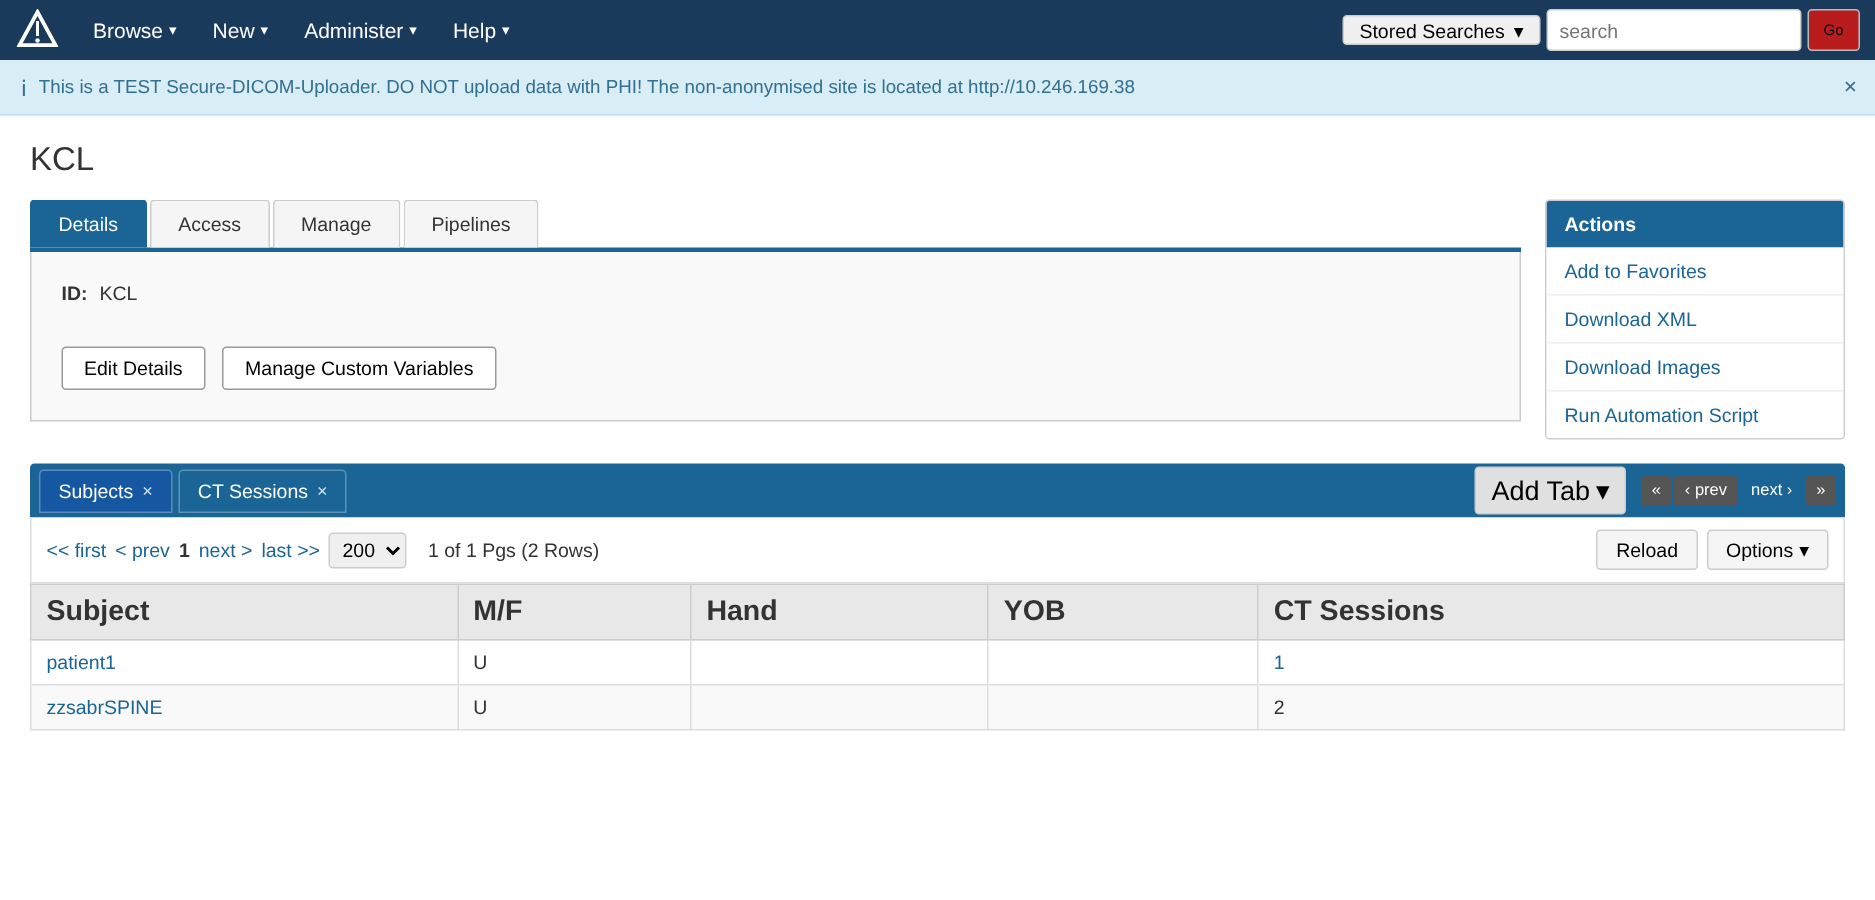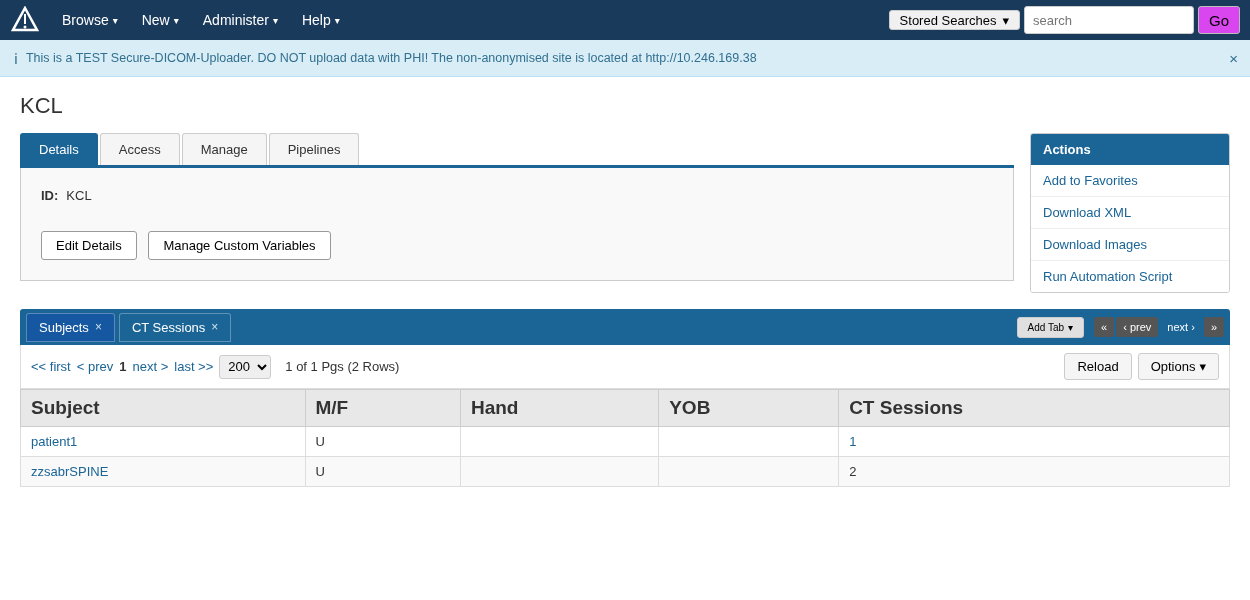--- a/index.html
+++ b/index.html
@@ -53,26 +53,26 @@
     .search-input {
       border: 1px solid #ccc;
       border-radius: 3px;
       padding: 4px 8px;
       font-size: 13px;
       height: 28px;
       width: 170px;
       outline: none;
     }
     .go-btn {
-      background: #d946ef;
+      background: #b91c1c;
       border: 1px solid #bbb;
       border-radius: 3px;
       padding: 4px 10px;
       cursor: pointer;
-      font-size: 15px;
+      font-size: 10px;
       height: 28px;
     }
 
     
     .alert-banner {
       background: #d9edf7;
       border-bottom: 1px solid #bce0f5;
       padding: 8px 14px;
       display: flex;
       align-items: center;
@@ -206,21 +206,21 @@
     .bottom-tab-spacer { flex: 1; }
     .add-tab-btn {
       display: flex;
       align-items: center;
       gap: 4px;
       background: #e0e0e0;
       border: 1px solid #ccc;
       border-radius: 3px;
       padding: 4px 10px;
       cursor: pointer;
-      font-size: 10px;
+      font-size: 18px;
     }
     .nav-arrows {
       display: flex;
       gap: 2px;
       margin-left: 6px;
     }
     .nav-arrow-btn {
       background: #555;
       color: #fff;
       border: none;

